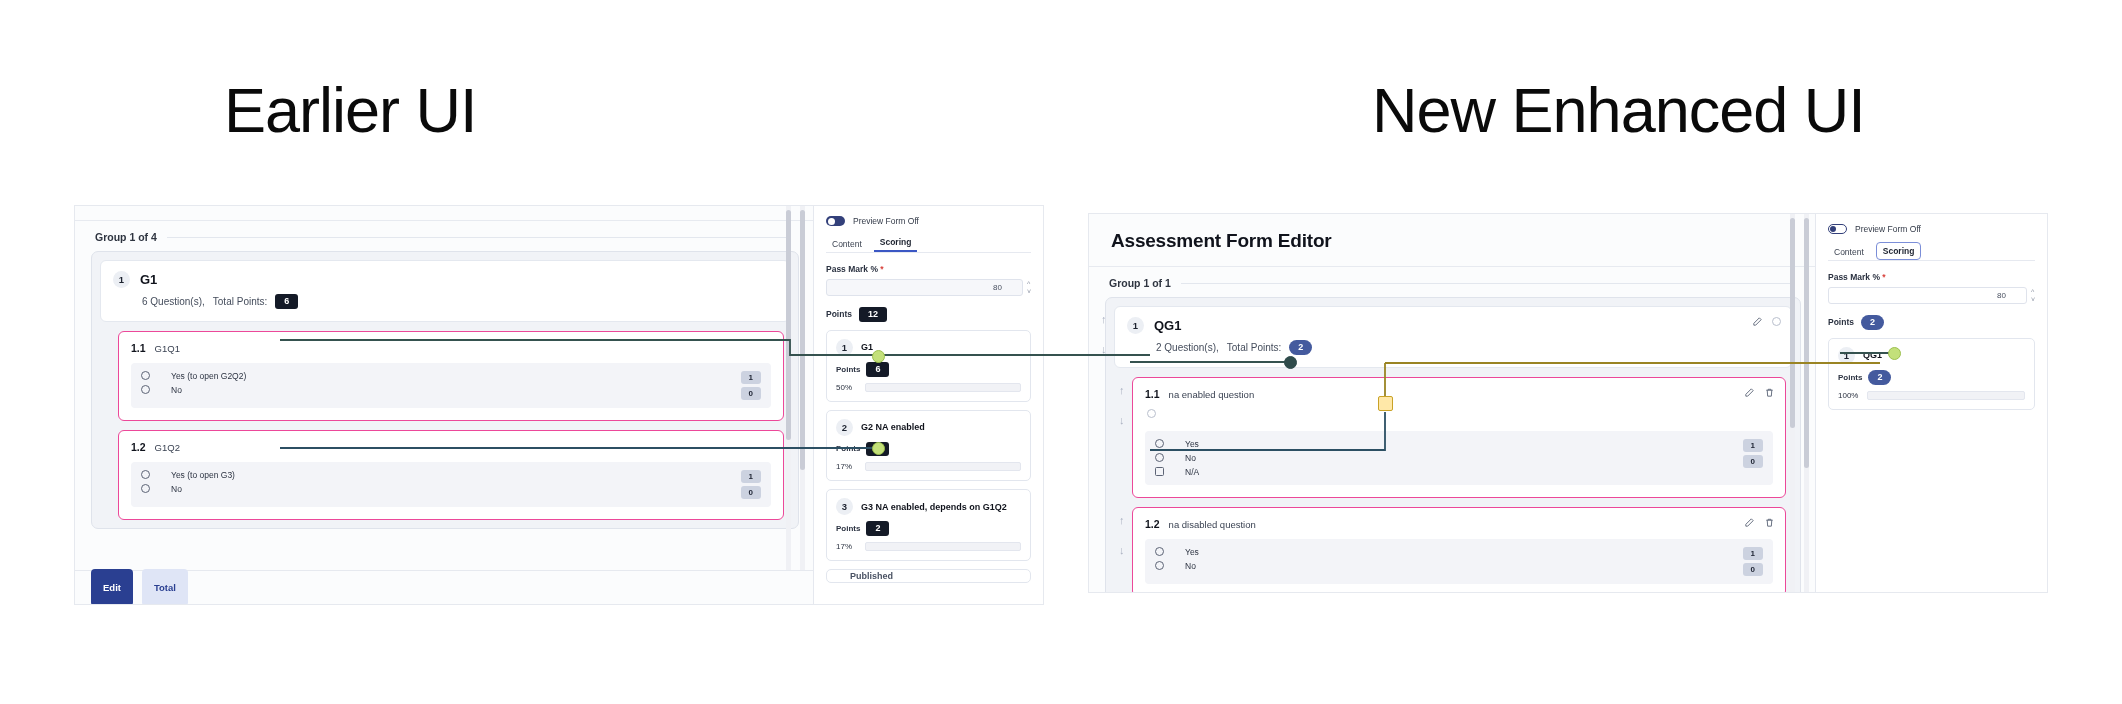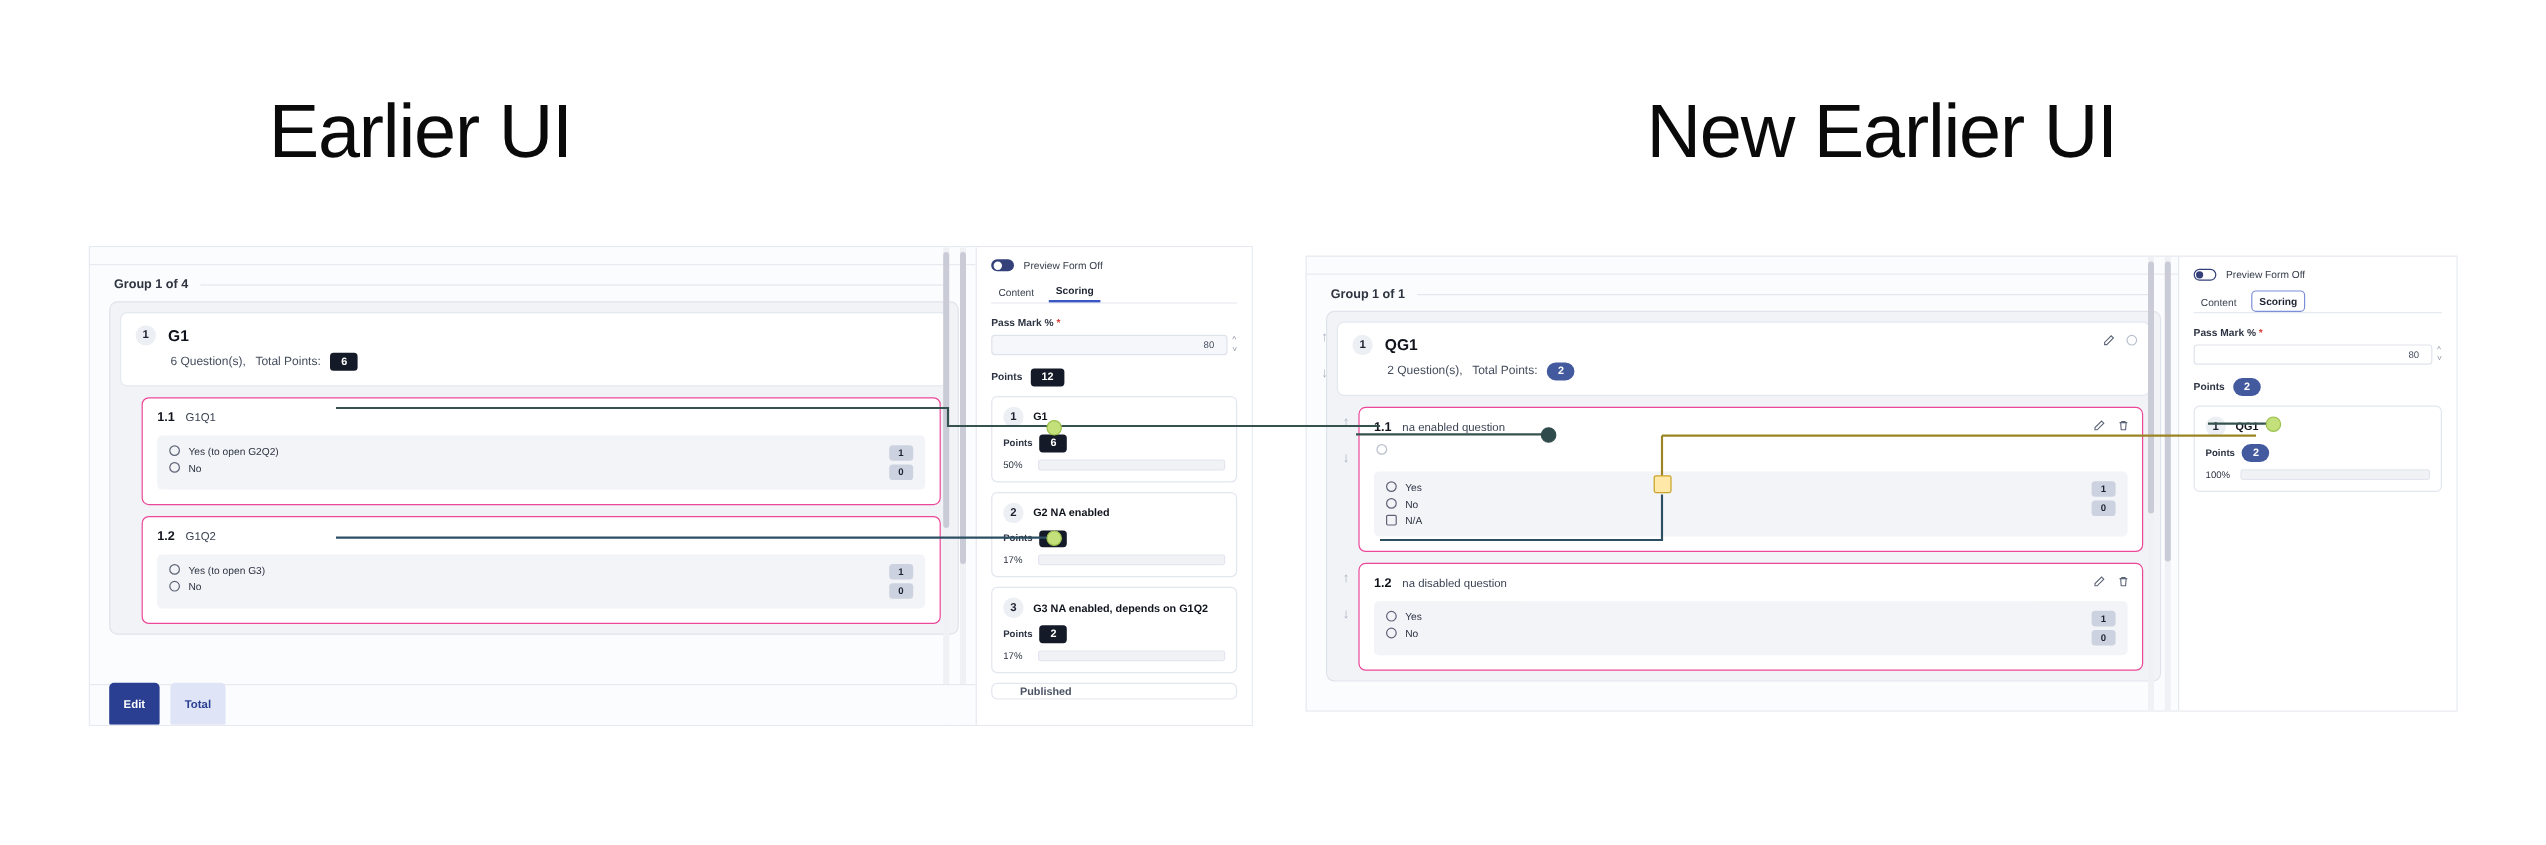--- a/index.html
+++ b/index.html
@@ -107,21 +107,21 @@
   .q-num  { font-size: 10.5px; font-weight: bold; color: #10131c; }
   .q-text { font-size: 9.5px; color: #3a4252; }
   .q-body {
     margin-top: 9px;
     background: #f3f4f8;
     border-radius: 4px;
     padding: 8px 10px;
     display: flex; align-items: flex-start; justify-content: space-between;
   }
   .opt-list { display: flex; flex-direction: column; gap: 4px; }
-  .opt { display: flex; align-items: center; gap: 7px; }
+  .opt { display: flex; align-items: center; gap: 21px; }
   .radio {
     width: 9px; height: 9px; border-radius: 50%;
     border: 1.4px solid #5d6476; flex: 0 0 auto;
   }
   .check {
     width: 9px; height: 9px; border-radius: 1.5px;
     border: 1.4px solid #5d6476; flex: 0 0 auto;
   }
   .opt-label { font-size: 8.5px; color: #2c3342; }
   .score-stack { display: flex; flex-direction: column; gap: 3px; align-items: flex-end; }
@@ -180,21 +180,21 @@
 
   .field-label { font-size: 8.5px; font-weight: bold; color: #2b3241; margin-top: 11px; }
   .req { color: #d8403a; }
   .num-field-row { display: flex; align-items: center; gap: 4px; margin-top: 5px; }
   .num-field {
     flex: 1 1 auto; height: 17px;
     border: 1px solid #dfe3ec; border-radius: 3px;
     background: #f6f7fa;
     font-size: 8px; color: #4a5161;
     display: flex; align-items: center; justify-content: flex-end;
-    padding-right: 10px;
+    padding-right: 20px;
   }
   .num-field.white { background: #ffffff; }
   .spin { display: flex; flex-direction: column; gap: 2px; color: #8d94a4; font-size: 7px; line-height: 6px; }
 
   .points-row { display: flex; align-items: center; gap: 7px; margin-top: 11px; }
   .points-word { font-size: 8.5px; font-weight: bold; color: #2b3241; }
 
   .score-card {
     margin-top: 8px;
     background: #fff;
@@ -249,21 +249,21 @@
     position: absolute; width: 15px; height: 15px; border-radius: 2px;
     background: #ffe8a8; border: 1.5px solid #c9a227;
   }
 </style>
 </head>
 <body>
 
 <div class="stage">
 
   <div class="caption" id="cap-left">Earlier UI</div>
-  <div class="caption" id="cap-right">New Earlier UI</div>
+  <div class="caption" id="cap-right">New Enhanced UI</div>
 
   <div class="panel" id="panel-left">
     <div class="panel-body">
 
       <div class="main-col">
         <div class="title-rule"></div>
 
         <div class="group-row">
           <span class="group-label">Group 1 of 4</span>
           <span class="group-rule"></span>
@@ -424,20 +424,21 @@
       </div>
     </div>
 
     <div class="published">Published</div>
   </div>
 
   <div class="panel" id="panel-right">
     <div class="panel-body">
 
       <div class="main-col">
+        <div class="form-title">Assessment Form Editor</div>
         <div class="title-rule"></div>
 
         <div class="group-row">
           <span class="group-label">Group 1 of 1</span>
           <span class="group-rule"></span>
         </div>
 
         <div class="group-card">
           <div class="group-head">
             <div class="arrow-col">

